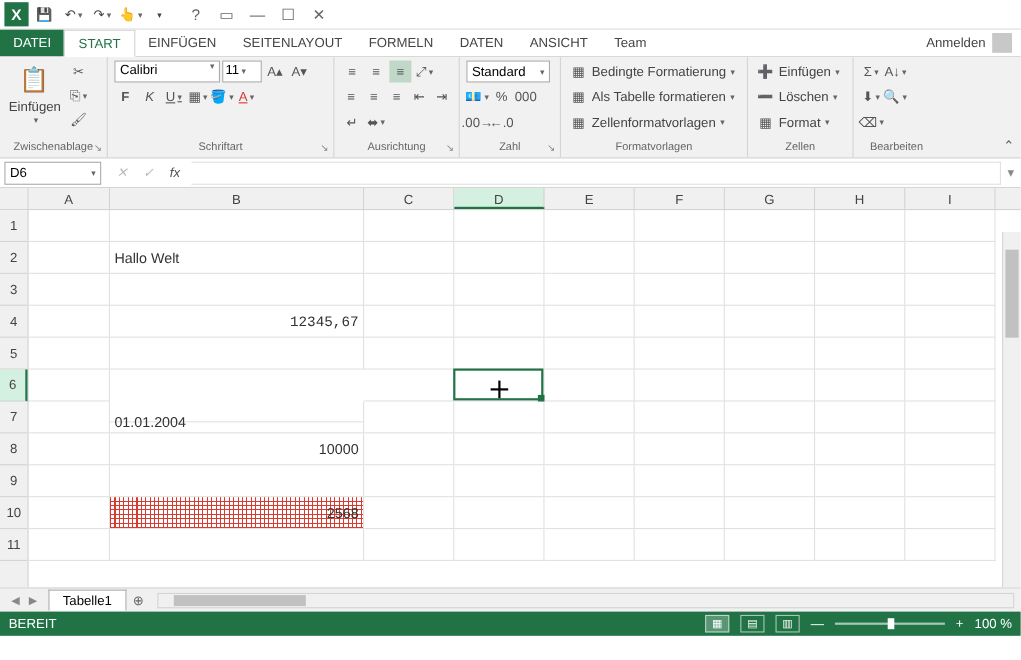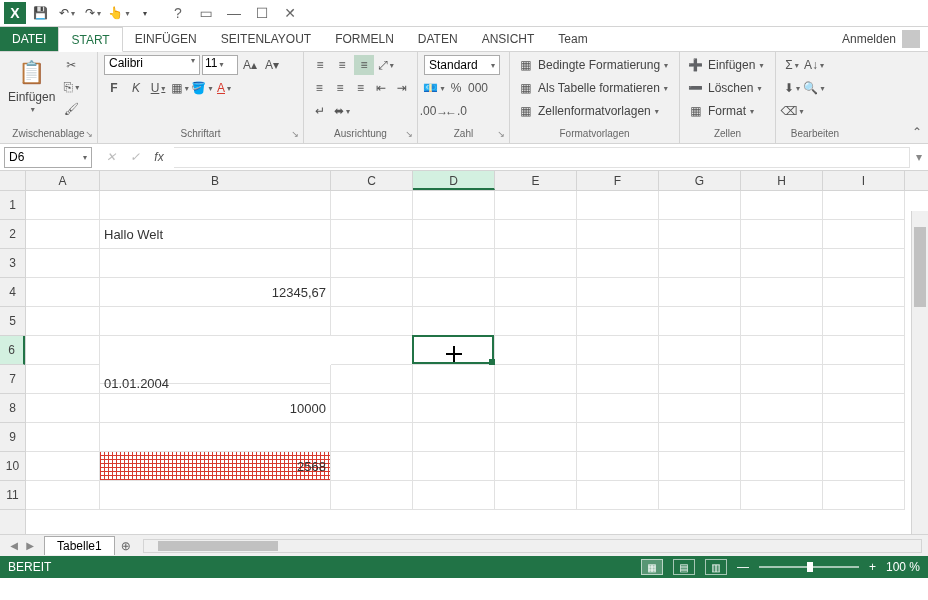--- a/index.html
+++ b/index.html
@@ -346,21 +346,21 @@
           <div class="cell" style="width: 82px;"></div>
           <div class="cell" style="width: 82px;"></div>
           <div class="cell" style="width: 82px;"></div>
           <div class="cell" style="width: 82px;"></div>
           <div class="cell" style="width: 82px;"></div>
           <div class="cell" style="width: 82px;"></div>
           <div class="cell" style="width: 82px;"></div>
         </div>
         <div class="crow">
           <div class="cell" style="width: 74px;"></div>
-          <div class="cell ralign" style="width: 231px;">12345,67</div>
+          <div class="cell ralign" style="width: 231px; font-family: Liberation Mono, monospace;">12345,67</div>
           <div class="cell" style="width: 82px;"></div>
           <div class="cell" style="width: 82px;"></div>
           <div class="cell" style="width: 82px;"></div>
           <div class="cell" style="width: 82px;"></div>
           <div class="cell" style="width: 82px;"></div>
           <div class="cell" style="width: 82px;"></div>
           <div class="cell" style="width: 82px;"></div>
         </div>
         <div class="crow">
           <div class="cell" style="width: 74px;"></div>

